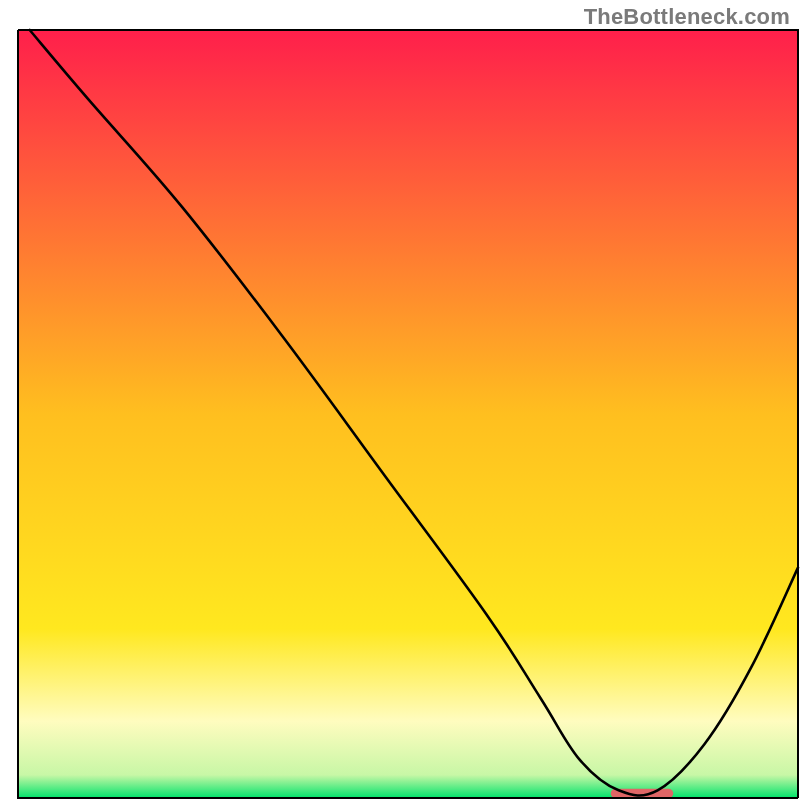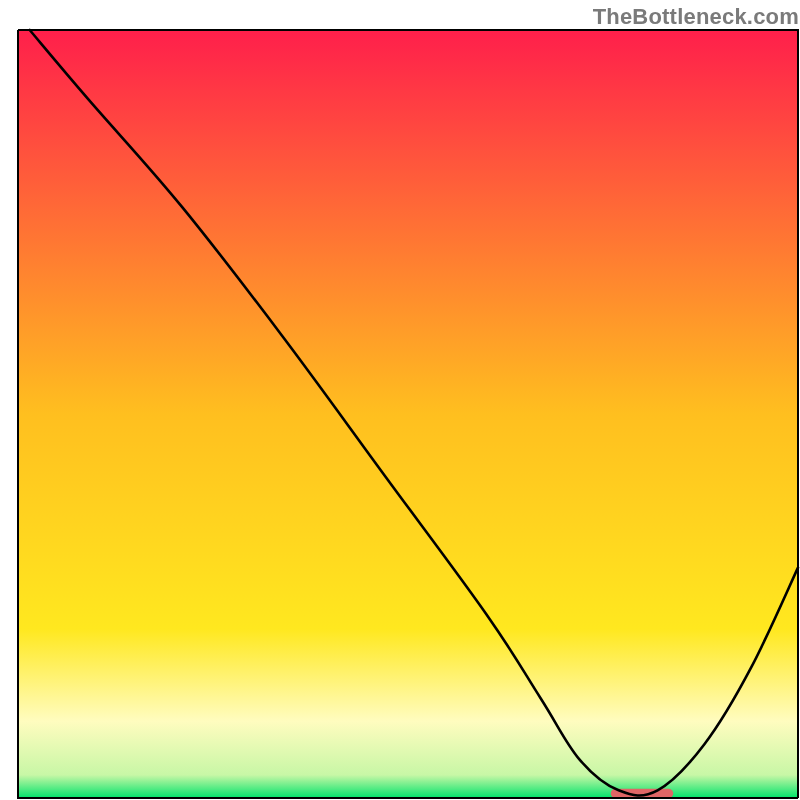--- a/index.html
+++ b/index.html
@@ -12,21 +12,21 @@
     overflow: hidden;
   }
   #stage {
     position: relative;
     width: 800px;
     height: 800px;
   }
   #watermark {
     position: absolute;
     top: 4px;
-    right: 1px;
+    right: 10px;
     font-size: 22px;
     font-weight: 600;
     color: #7a7a7a;
     letter-spacing: 0.2px;
     user-select: none;
   }
   #plot-svg {
     position: absolute;
     left: 0;
     top: 0;

